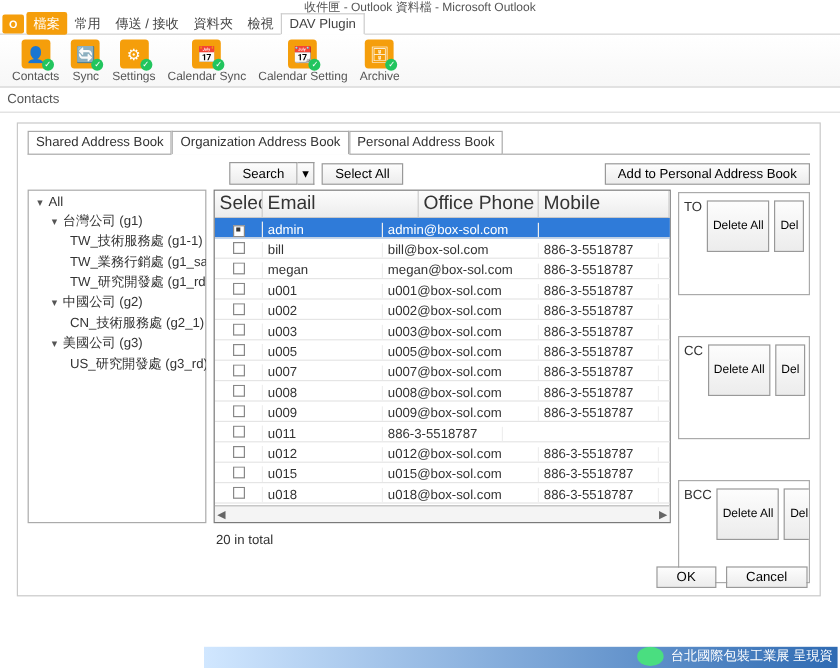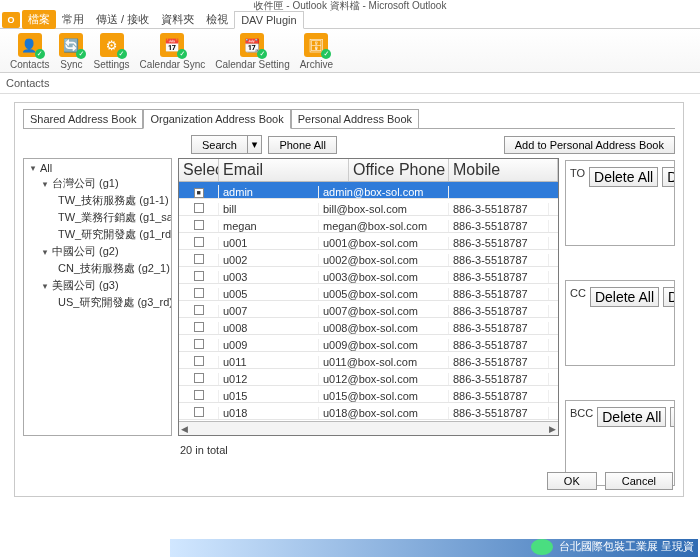--- a/index.html
+++ b/index.html
@@ -68,21 +68,21 @@
   .gc { border-right: 1px solid #eee; padding: 0 4px; white-space: nowrap; overflow: hidden; }
   .chk { width: 10px; height: 10px; border: 1px solid #888; display:inline-block; background:#fff; }
   .chk.checked::after { content: "■"; font-size: 7px; line-height: 8px; display:block; text-align:center; color:#333; }
   .hscroll { height: 14px; border-top: 1px solid #bbb; display:flex; align-items:center; justify-content:space-between; padding:0 2px; background:#f4f4f4; }
   .harrow { font-size: 9px; color:#666; cursor:pointer; }
 
   .side-col { width: 110px; display: flex; flex-direction: column; gap: 4px; padding-top: 2px; }
   .side-group { border: 1px solid #aaa; padding: 6px 4px; display:flex; gap:4px; align-items:flex-start; height: 86px; overflow:hidden; }
   .side-label { width: 34px; text-align: right; }
   .side-btns { display:flex; flex-direction: column; gap:4px; }
-  .side-btns .btn { font-size: 14px; padding: 1px 4px; white-space:nowrap; }
+  .side-btns .btn { font-size: 10px; padding: 15px 4px; white-space:nowrap; }
   .side-groups-wrap { display:flex; flex-direction:column; gap:34px; }
 
   .totals { padding: 8px 2px 2px; font-size: 11px; }
 
   .dialog-footer { position: absolute; right: 10px; bottom: 6px; display: flex; gap: 8px; }
   .dialog-footer .btn { padding: 2px 16px; }
 
   
   .bottom-strip { position:absolute; left:170px; bottom:0; height:18px; width:528px; background: linear-gradient(90deg,#d1e7ff,#2f6bb3); color:#fff; font-size:11px; display:flex; align-items:flex-start; justify-content:flex-end; padding-right:4px; overflow:hidden; }
   .bottom-strip .emb { width:22px;height:16px;background:#4ade80;border-radius:50%; margin-right:6px;}
@@ -141,21 +141,21 @@
       <div class="ab-tab active">Organization Address Book</div>
       <div class="ab-tab">Personal Address Book</div>
     </div>
 
     <div class="ab-toolbar">
       <div class="spacer-left"></div>
       <div class="btn-split">
         <button class="btn">Search</button>
         <button class="btn"><span>▾</span></button>
       </div>
-      <button class="btn">Phone All</button>
+      <button class="btn">Select All</button>
       <div style="flex:1"></div>
       <button class="btn">Add to Personal Address Book</button>
     </div>
 
     <div class="ab-body">
 
       <div class="tree-col" id="tree-col">
           <div class="tree-row tree-indent-0">
             <span class="tree-toggle">▾</span>
             <span>All</span>
@@ -269,21 +269,20 @@
               <div class="grid-row">
                 <div class="gc col-sel"><span class="chk"></span></div>
                 <div class="gc col-user">u009</div>
                 <div class="gc col-email">u009@box-sol.com</div>
                 <div class="gc col-phone">886-3-5518787</div>
                 <div class="gc col-mob"></div>
               </div>
               <div class="grid-row">
                 <div class="gc col-sel"><span class="chk"></span></div>
                 <div class="gc col-user">u011</div>
-                <div class="gc col-email">u011@box-sol.com</div>
                 <div class="gc col-phone">886-3-5518787</div>
                 <div class="gc col-mob"></div>
               </div>
               <div class="grid-row">
                 <div class="gc col-sel"><span class="chk"></span></div>
                 <div class="gc col-user">u012</div>
                 <div class="gc col-email">u012@box-sol.com</div>
                 <div class="gc col-phone">886-3-5518787</div>
                 <div class="gc col-mob"></div>
               </div>

